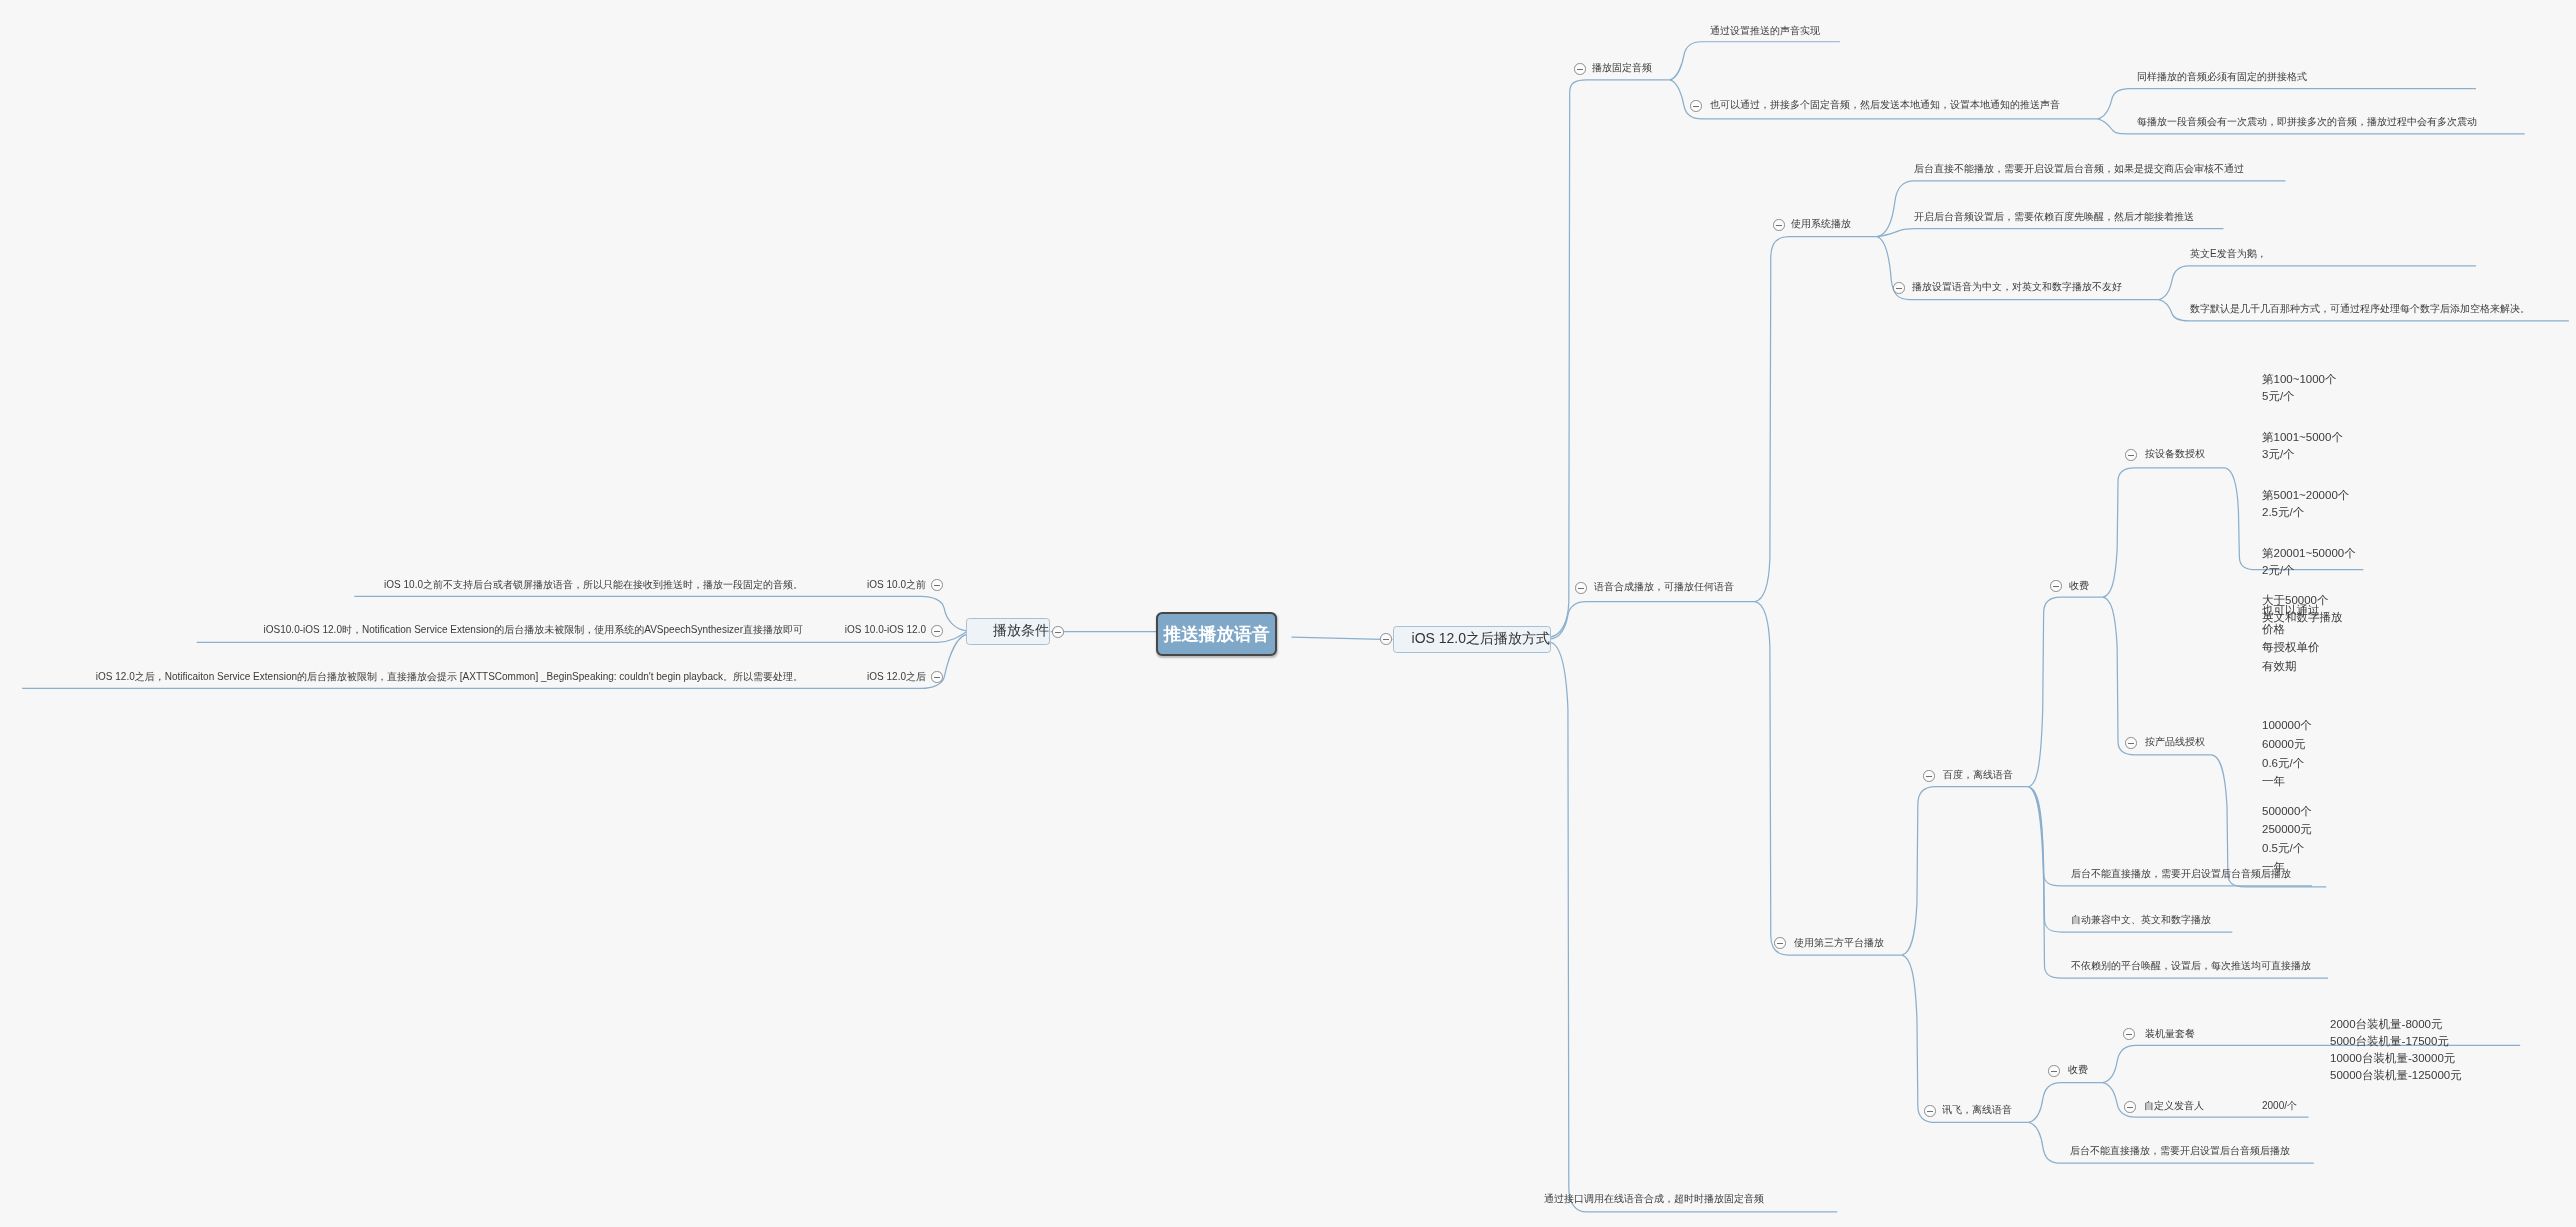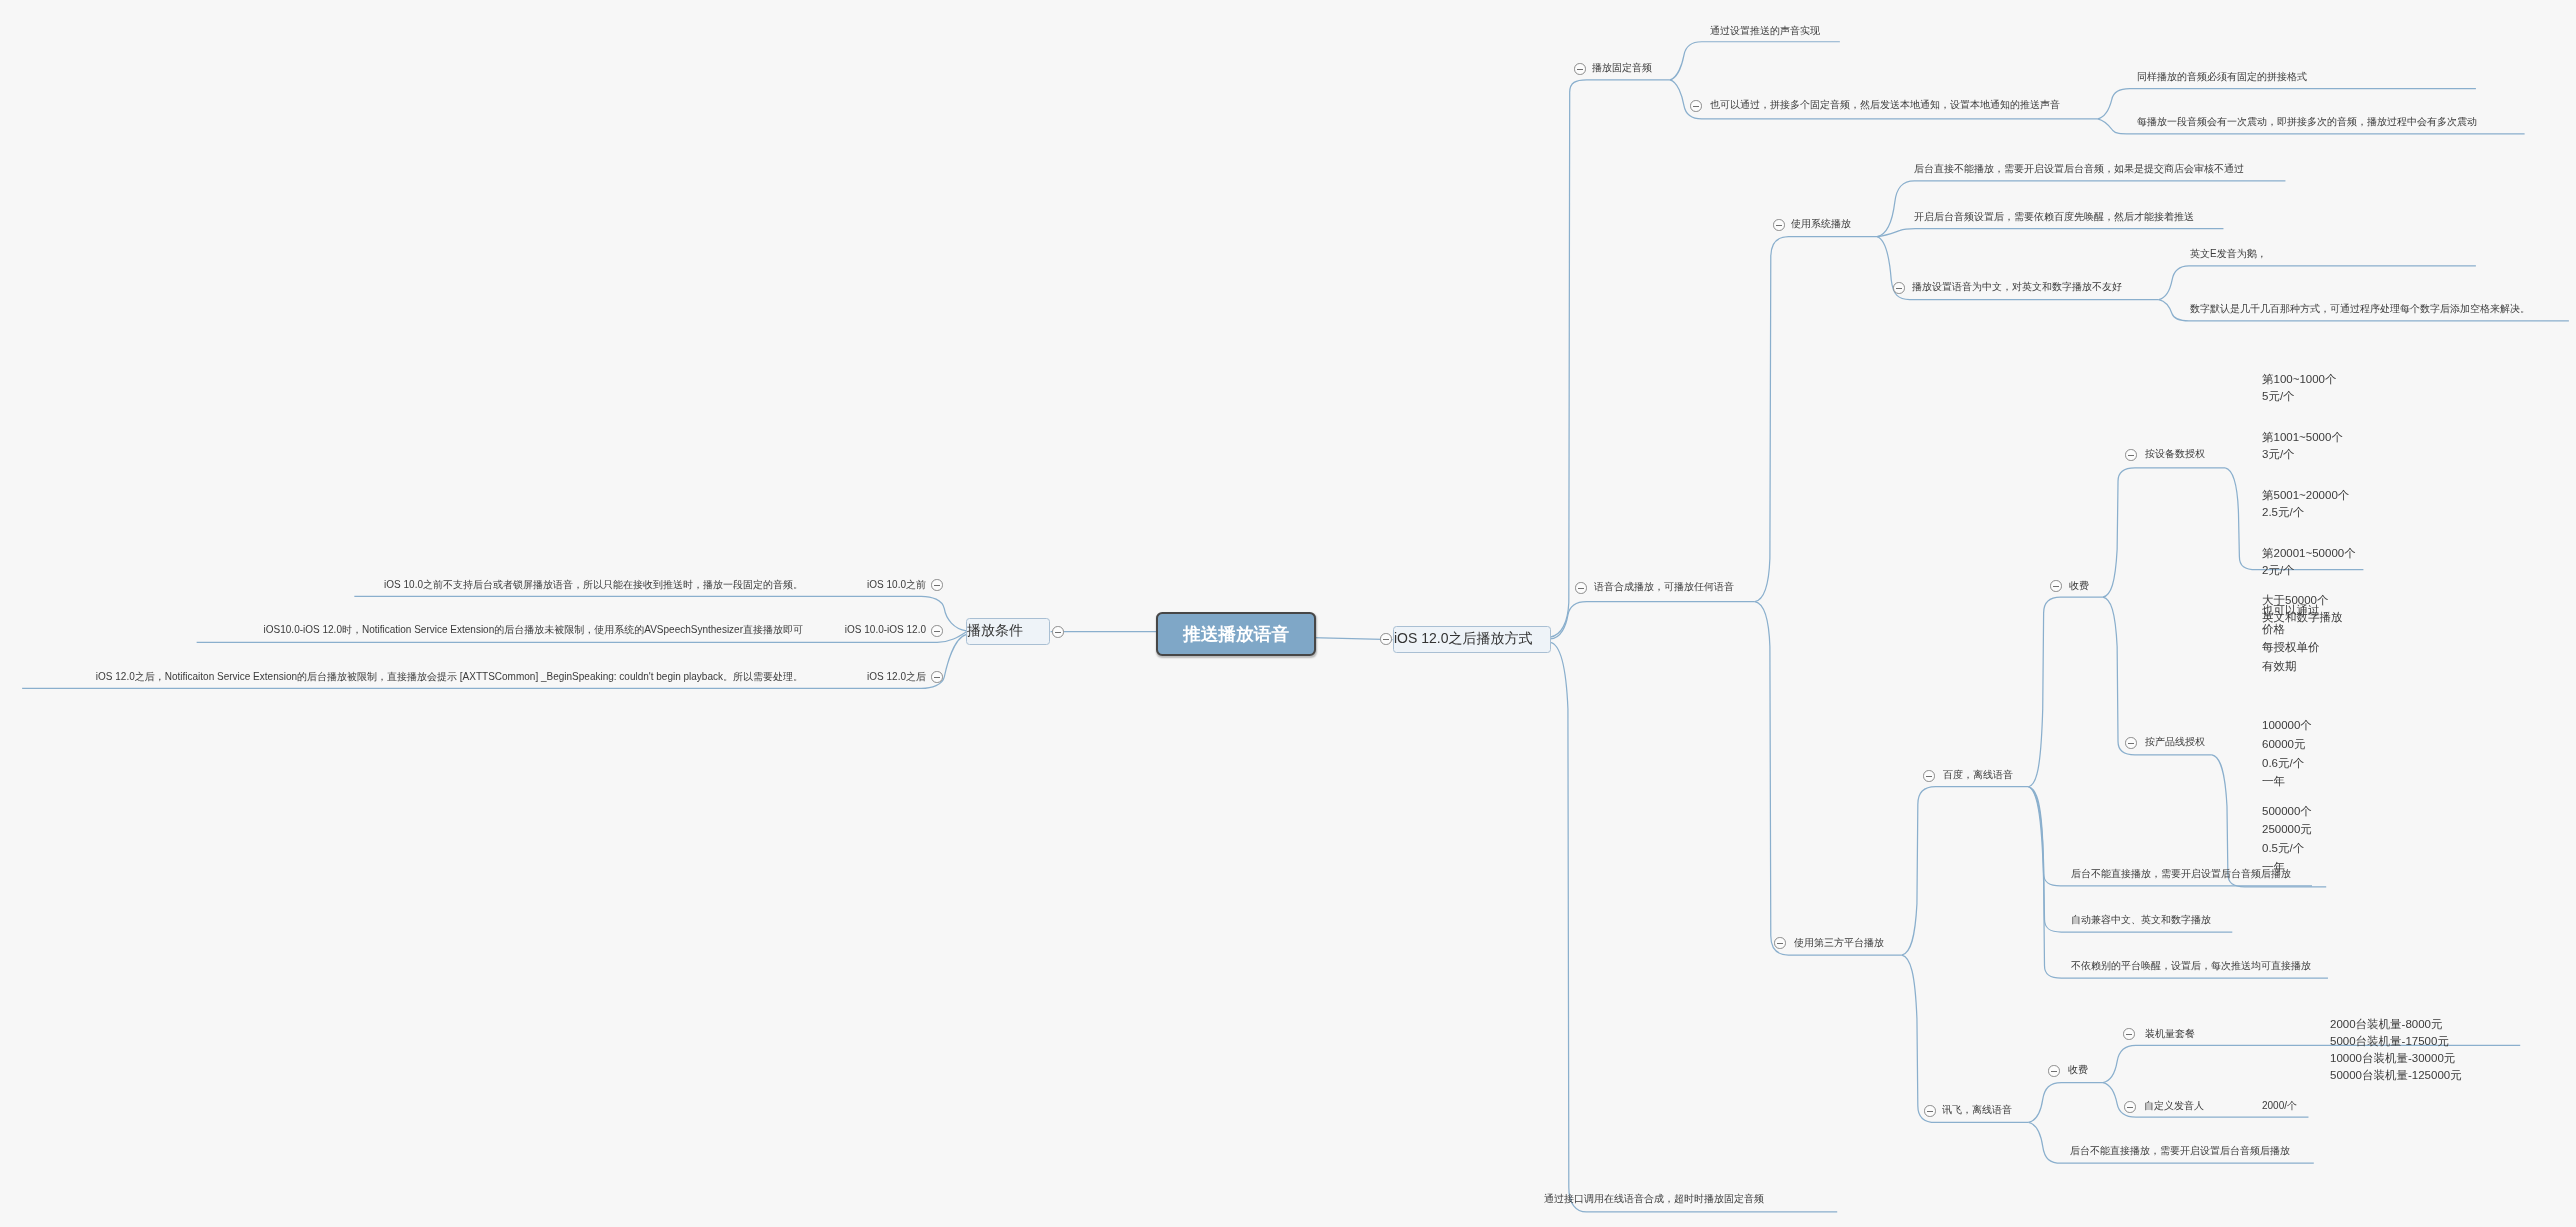--- a/index.html
+++ b/index.html
@@ -9,21 +9,21 @@
     font-family:"Liberation Sans","DejaVu Sans",sans-serif;
     position:relative;overflow:hidden;
     color:#3a3a3a;
   }
   #canvas{position:absolute;left:0;top:0;width:2576px;height:1228px;}
   svg#wires{position:absolute;left:0;top:0;pointer-events:none;}
   svg#wires path{fill:none;stroke:#8aafcd;stroke-width:1.4px;}
   .node{position:absolute;white-space:nowrap;}
   .t13{font-size:10px;line-height:16px;}
   .box{
-    position:absolute;display:flex;align-items:center;justify-content:flex-start;
+    position:absolute;display:flex;align-items:center;justify-content:flex-end;
     background:#eef3f8;border:0.9px solid #a9bfd3;border-radius:3.5px;
     font-size:14px;color:#333;box-sizing:border-box;
   }
   .rootbox{
     position:absolute;display:flex;align-items:center;justify-content:center;
     background:#7fa7c7;border:2.7px solid #474747;border-radius:6.2px;
     font-size:17.7px;font-weight:bold;color:#fff;box-sizing:border-box;
     box-shadow:0.9px 1.8px 1.8px rgba(0,0,0,0.25);
   }
   .minus{
@@ -103,21 +103,21 @@
 
   <div class="node t13 ralign" style="right:1773px;top:669px">iOS 12.0之后，Notificaiton Service Extension的后台播放被限制，直接播放会提示 [AXTTSCommon] _BeginSpeaking: couldn't begin playback。所以需要处理。</div>
   <div class="node t13 ralign" style="right:1650px;top:669px">iOS 12.0之后</div>
   <span class="minus" style="left:931px;top:671px"></span>
 
   <div class="box" style="left:966px;top:618px;width:84px;height:26.6px">
     <span>播放条件</span>
   </div>
   <span class="minus" style="left:1052px;top:626px"></span>
 
-  <div class="rootbox" style="left:1156px;top:612px;width:160px;height:44px">
+  <div class="rootbox" style="left:1156px;top:612px;width:121px;height:44px">
     <span>推送播放语音</span>
   </div>
 
   <span class="minus" style="left:1380px;top:633px"></span>
   <div class="box" style="left:1393px;top:626px;width:158px;height:26.6px">
     <span>iOS 12.0之后播放方式</span>
   </div>
 
   <span class="minus" style="left:1574px;top:63px"></span>
   <div class="node t13" style="left:1592px;top:60px">播放固定音频</div>

